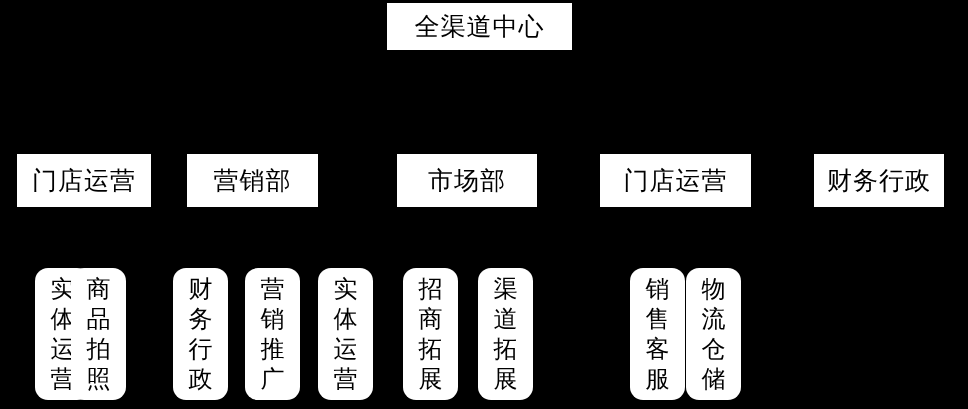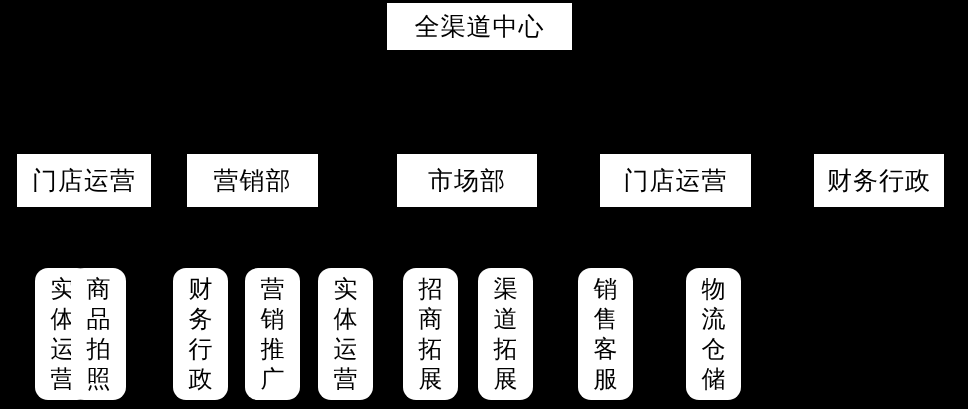--- a/index.html
+++ b/index.html
@@ -47,21 +47,21 @@
     line-height: 30px;
     text-align: center;
   }
   .t0 { left: 5px; margin-left: 30px; }
   .t1 { left: 71px; }
   .t2 { left: 173px; }
   .t3 { left: 245px; }
   .t4 { left: 318px; }
   .t5 { left: 403px; }
   .t6 { left: 478px; }
-  .t7 { left: 578px; }
+  .t7 { left: 630px; }
   .t8 { left: 686px; }
 </style>
 </head>
 <body>
 
 <div>
 
   <div class="node h-node root-node">
     <span>全渠道中心</span>
   </div>

